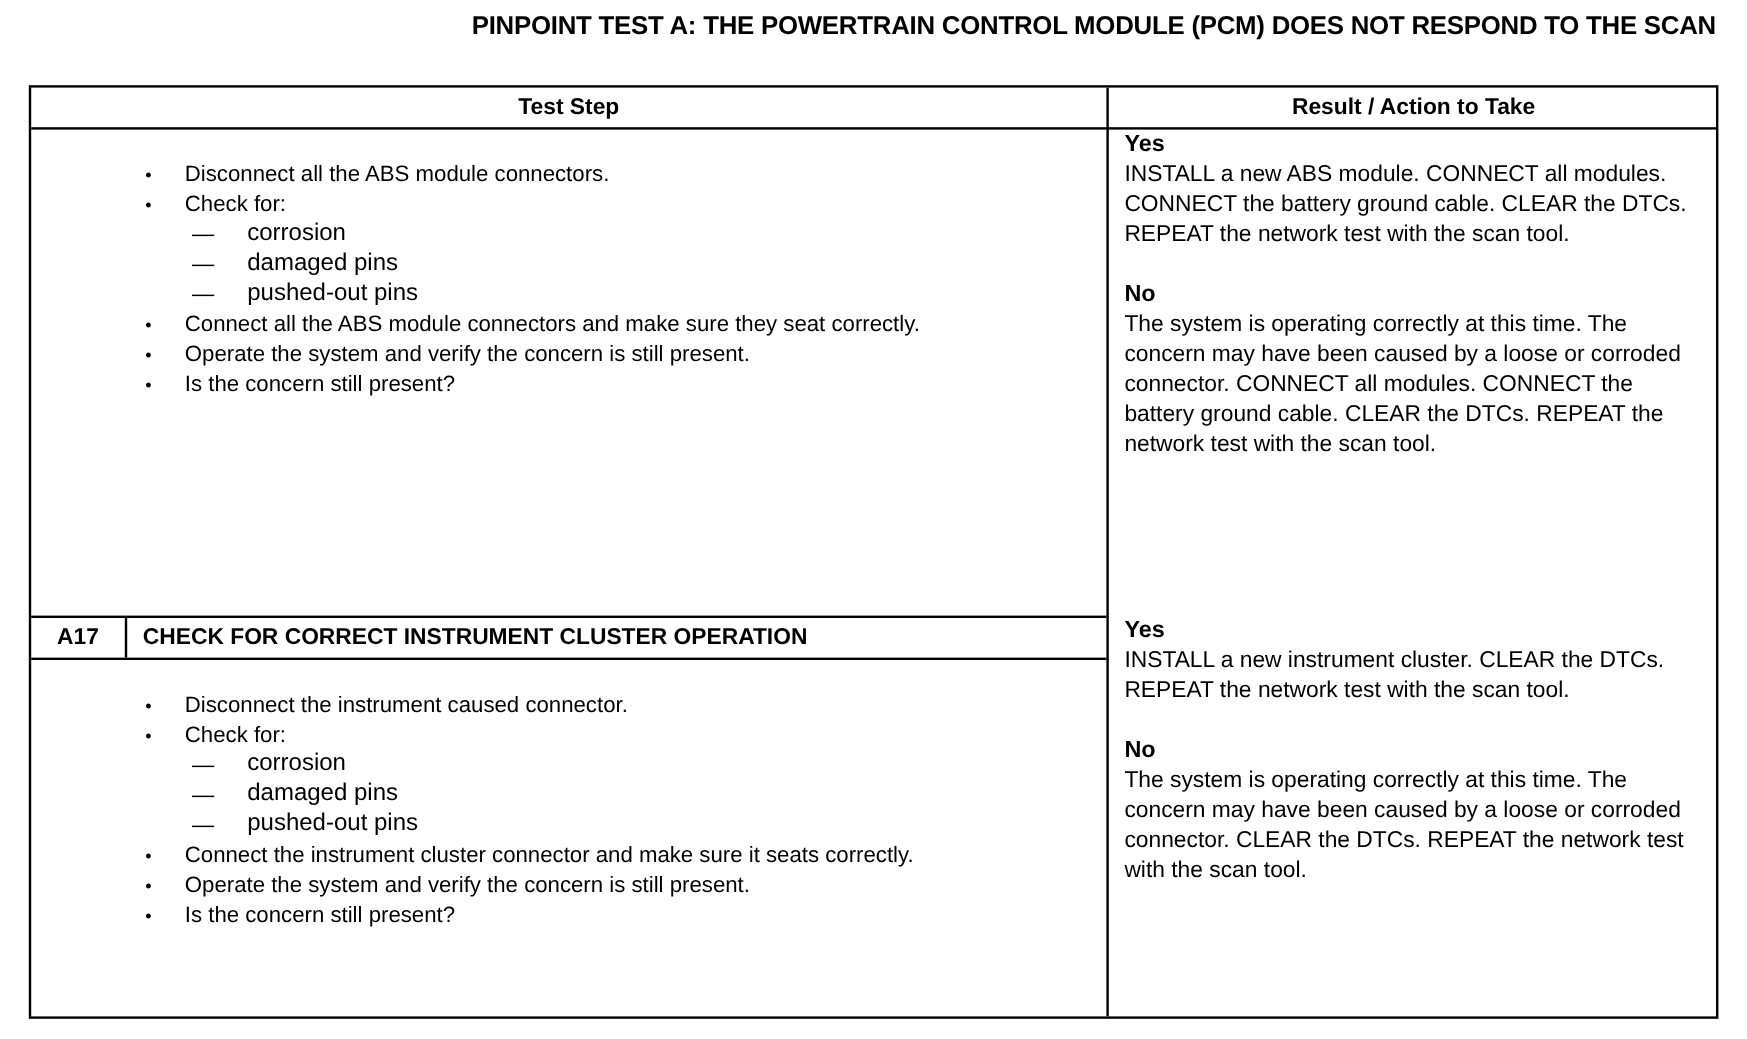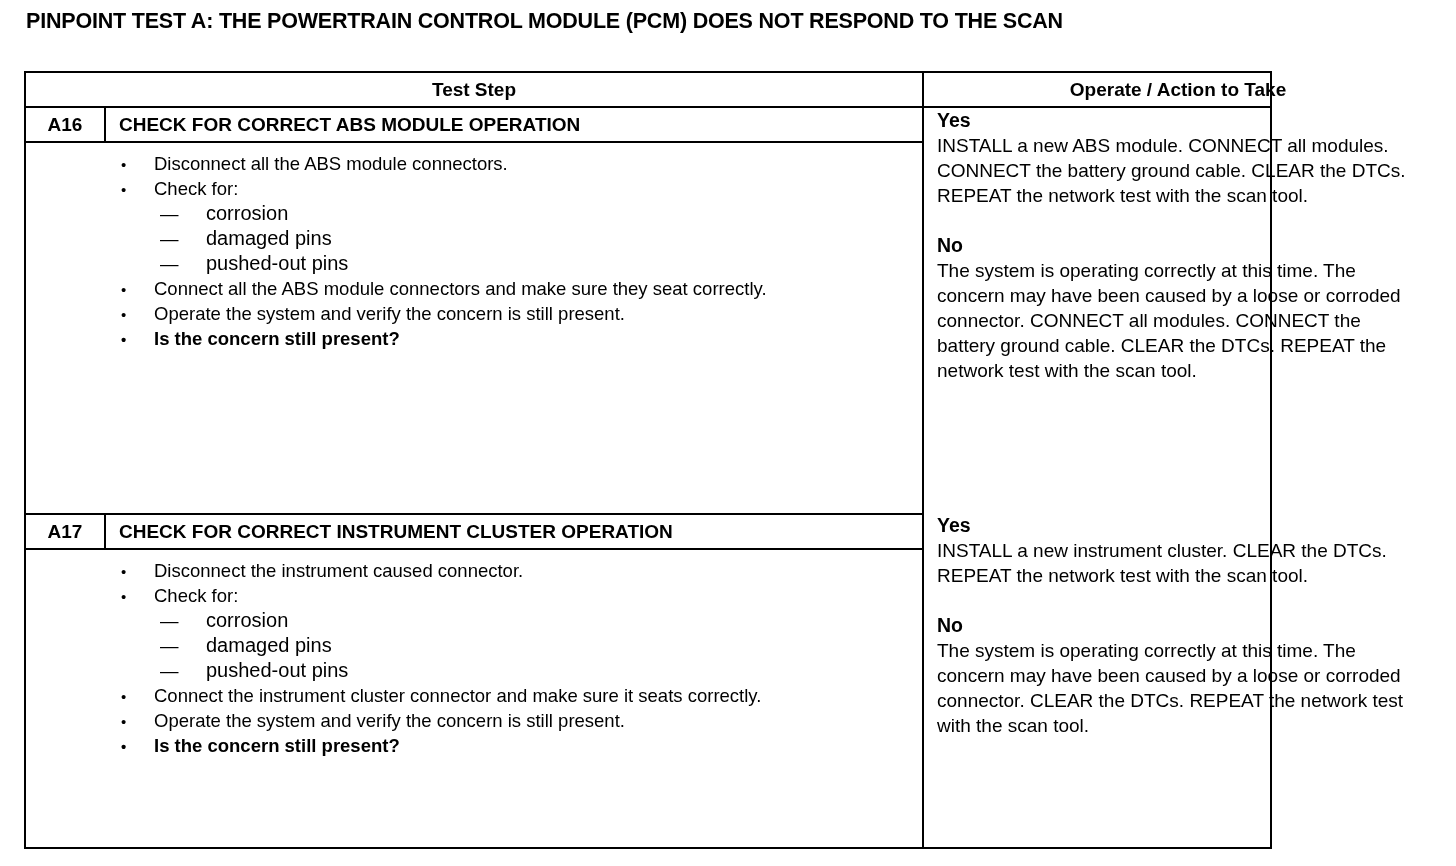--- a/index.html
+++ b/index.html
@@ -22,35 +22,35 @@
     height: 866px;
     overflow: hidden;
   }
 
   
   .doc-title {
     position: absolute;
     left: 26px;
     top: 9px;
     width: 1404px;
-    text-align: left;
+    text-align: right;
     font-size: 21.5px;
     font-weight: bold;
     line-height: 25px;
     letter-spacing: -0.2px;
   }
   .doc-title .line1 { display: block; white-space: nowrap; }
   .doc-title .line2 { display: block; }
 
   
   .test-table {
     position: absolute;
     left: 24px;
     top: 71px;
-    width: 1248px;
+    width: 1408px;
     height: 778px;
     border: 2px solid #000;
     box-sizing: border-box;
   }
 
   
   .col-divider {
     position: absolute;
     left: 896px;
     top: 0;
@@ -116,29 +116,30 @@
     line-height: 33px;
     font-size: 19px;
     font-weight: bold;
     white-space: nowrap;
   }
 
   
   .step-body {
     position: relative;
     padding: 8px 0 0 0;
+    margin-top: 16px;
   }
   .bullet-row {
     position: relative;
     padding-left: 128px;
     font-size: 18.5px;
     line-height: 25px;
     min-height: 25px;
   }
-  .bullet-row.bold { font-weight: bold; }
+  .bullet-row.bold { font-weight: normal; }
   .bullet-row .marker {
     position: absolute;
     left: 95px;
     top: 0;
     width: 26px;
     text-align: left;
     font-size: 18.5px;
     line-height: 25px;
   }
   .bullet-row .marker.dot::before  { content: "\2022"; font-size: 15px; }
@@ -189,28 +190,24 @@
   <div class="doc-title">
     <span class="line1">PINPOINT TEST  A: THE POWERTRAIN CONTROL MODULE (PCM) DOES NOT RESPOND TO THE SCAN</span>
   </div>
 
   <div class="test-table">
 
     <div class="col-divider"></div>
 
     <div class="head-row">
       <div class="head-cell step">Test Step</div>
-      <div class="head-cell result">Operate / Action to Take</div>
+      <div class="head-cell result">Result / Action to Take</div>
     </div>
 
     <div class="step-block a16">
-      <div class="step-head">
-        <div class="step-id">A16</div>
-        <div class="step-title">CHECK FOR CORRECT ABS MODULE OPERATION</div>
-      </div>
       <div class="step-body">
         <div class="bullet-row">
           <span class="marker dot"></span>
           <span>Disconnect all the ABS module connectors.</span>
         </div>
         <div class="bullet-row">
           <span class="marker dot"></span>
           <span>Check for:</span>
         </div>
         <div class="sub-row">

